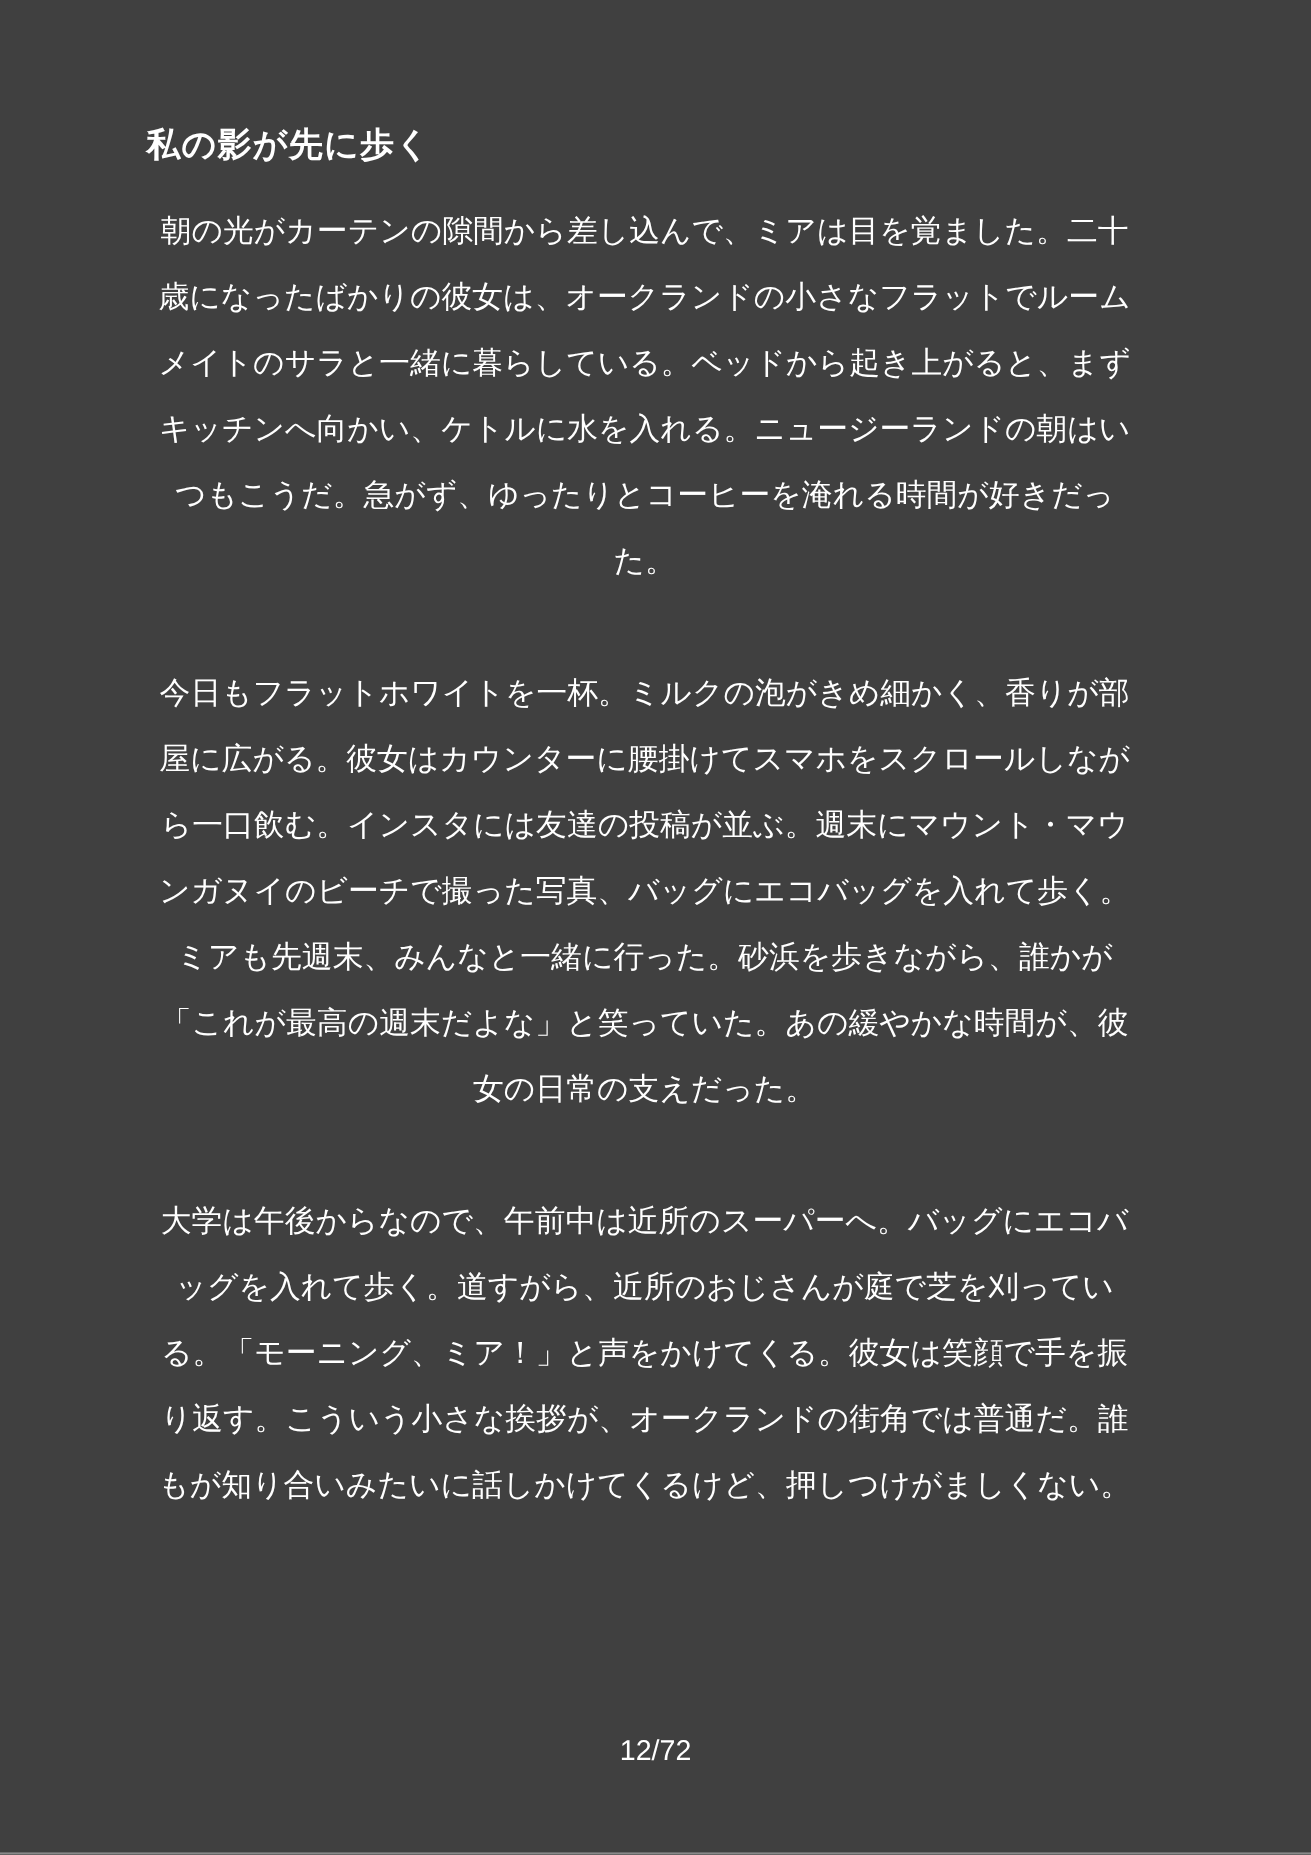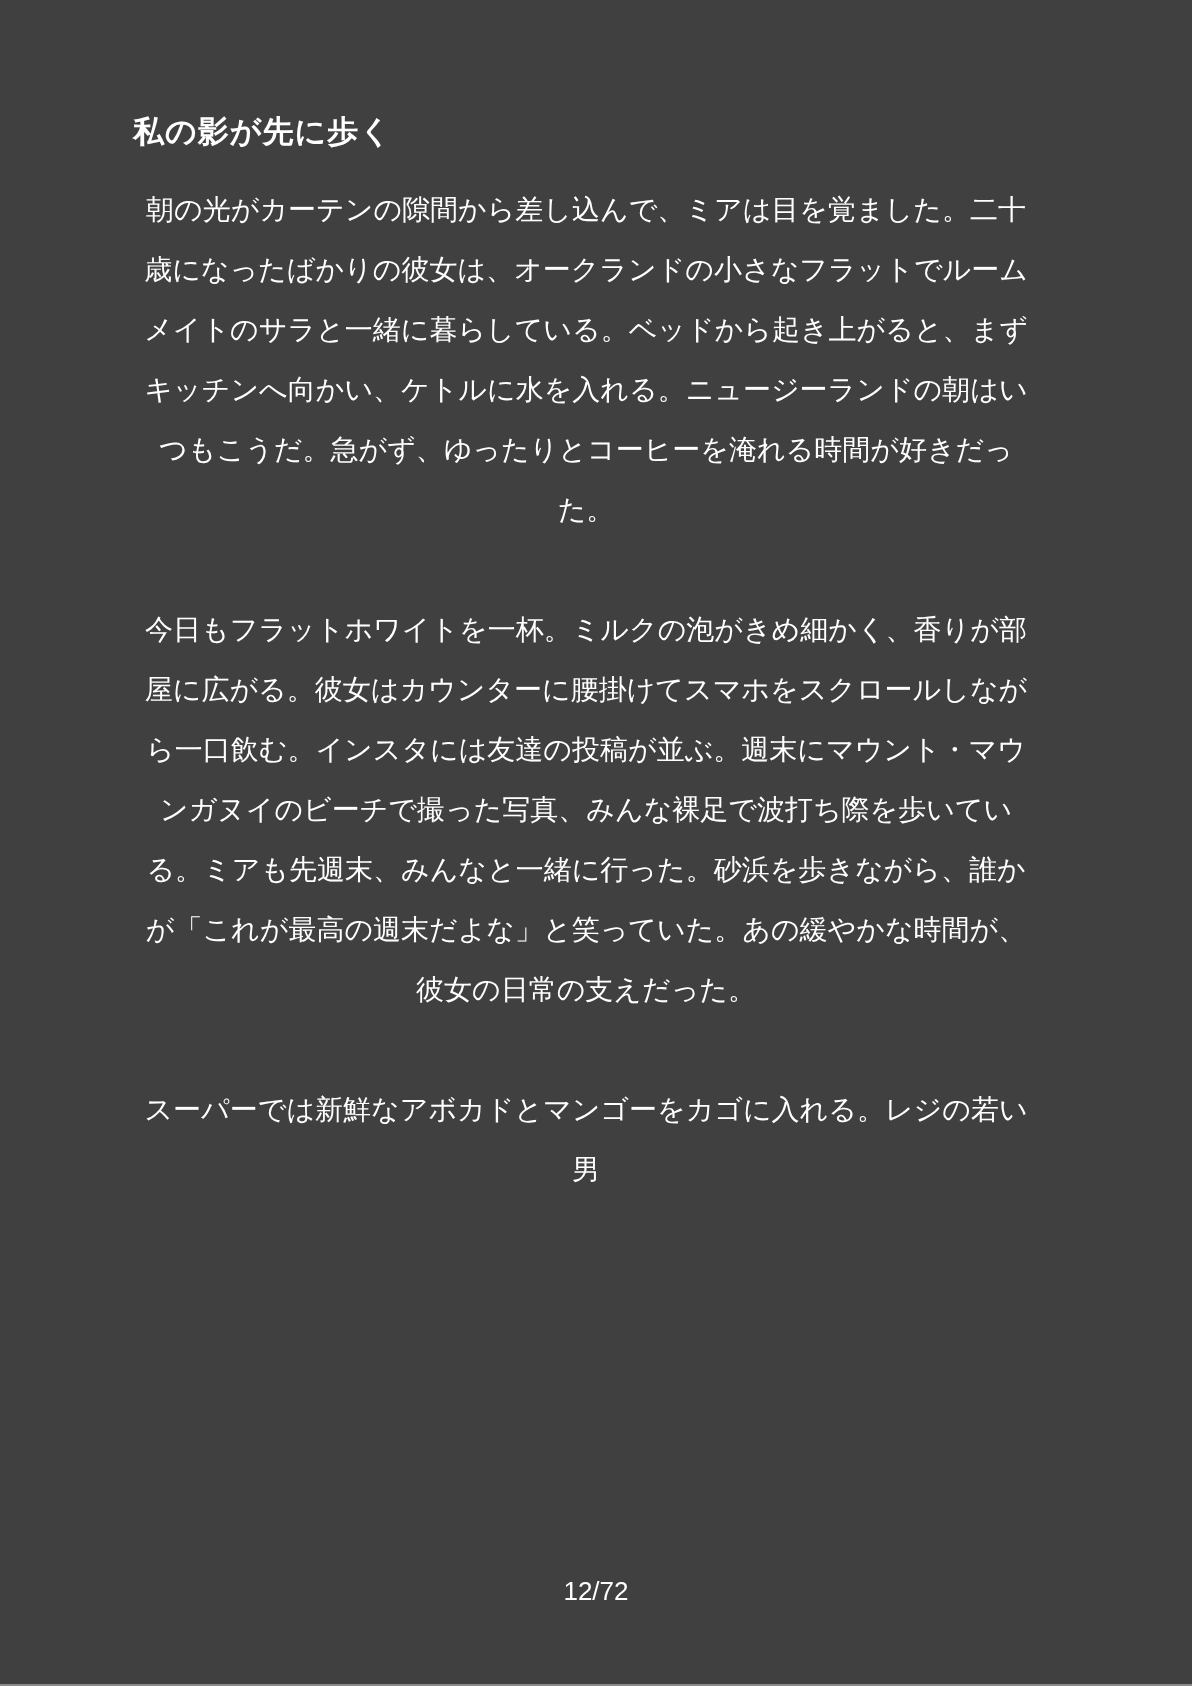--- a/index.html
+++ b/index.html
@@ -64,22 +64,22 @@
     background: #8a8a8a;
   }
 </style>
 </head>
 <body>
 
 <div class="page">
   <main class="content">
     <h1 class="title">私の影が先に歩く</h1>
     <p class="para">朝の光がカーテンの隙間から差し込んで、ミアは目を覚ました。二十歳になったばかりの彼女は、オークランドの小さなフラットでルームメイトのサラと一緒に暮らしている。ベッドから起き上がると、まずキッチンへ向かい、ケトルに水を入れる。ニュージーランドの朝はいつもこうだ。急がず、ゆったりとコーヒーを淹れる時間が好きだった。</p>
-    <p class="para">今日もフラットホワイトを一杯。ミルクの泡がきめ細かく、香りが部屋に広がる。彼女はカウンターに腰掛けてスマホをスクロールしながら一口飲む。インスタには友達の投稿が並ぶ。週末にマウント・マウンガヌイのビーチで撮った写真、みんな裸足で波打ち際を歩いている。ミアも先週末、みんなと一緒に行った。砂浜を歩きながら、誰かが「これが最高の週末だよな」と笑っていた。あの緩やかな時間が、彼女の日常の支えだった。</p>
-    <p class="para">スーパーでは新鮮なアボカドとマンゴーをカゴに入れる。レジの若い男</p>
+    <p class="para">今日もフラットホワイトを一杯。ミルクの泡がきめ細かく、香りが部屋に広がる。彼女はカウンターに腰掛けてスマホをスクロールしながら一口飲む。インスタには友達の投稿が並ぶ。週末にマウント・マウンガヌイのビーチで撮った写真、バッグにエコバッグを入れて歩く。ミアも先週末、みんなと一緒に行った。砂浜を歩きながら、誰かが「これが最高の週末だよな」と笑っていた。あの緩やかな時間が、彼女の日常の支えだった。</p>
+    <p class="para">大学は午後からなので、午前中は近所のスーパーへ。バッグにエコバッグを入れて歩く。道すがら、近所のおじさんが庭で芝を刈っている。「モーニング、ミア！」と声をかけてくる。彼女は笑顔で手を振り返す。こういう小さな挨拶が、オークランドの街角では普通だ。誰もが知り合いみたいに話しかけてくるけど、押しつけがましくない。</p>
   </main>
 
   <footer class="footer">
     <span class="page-num">12/72</span>
   </footer>
 
   <div class="bottom-edge"></div>
 </div>
 
 </body></html>

